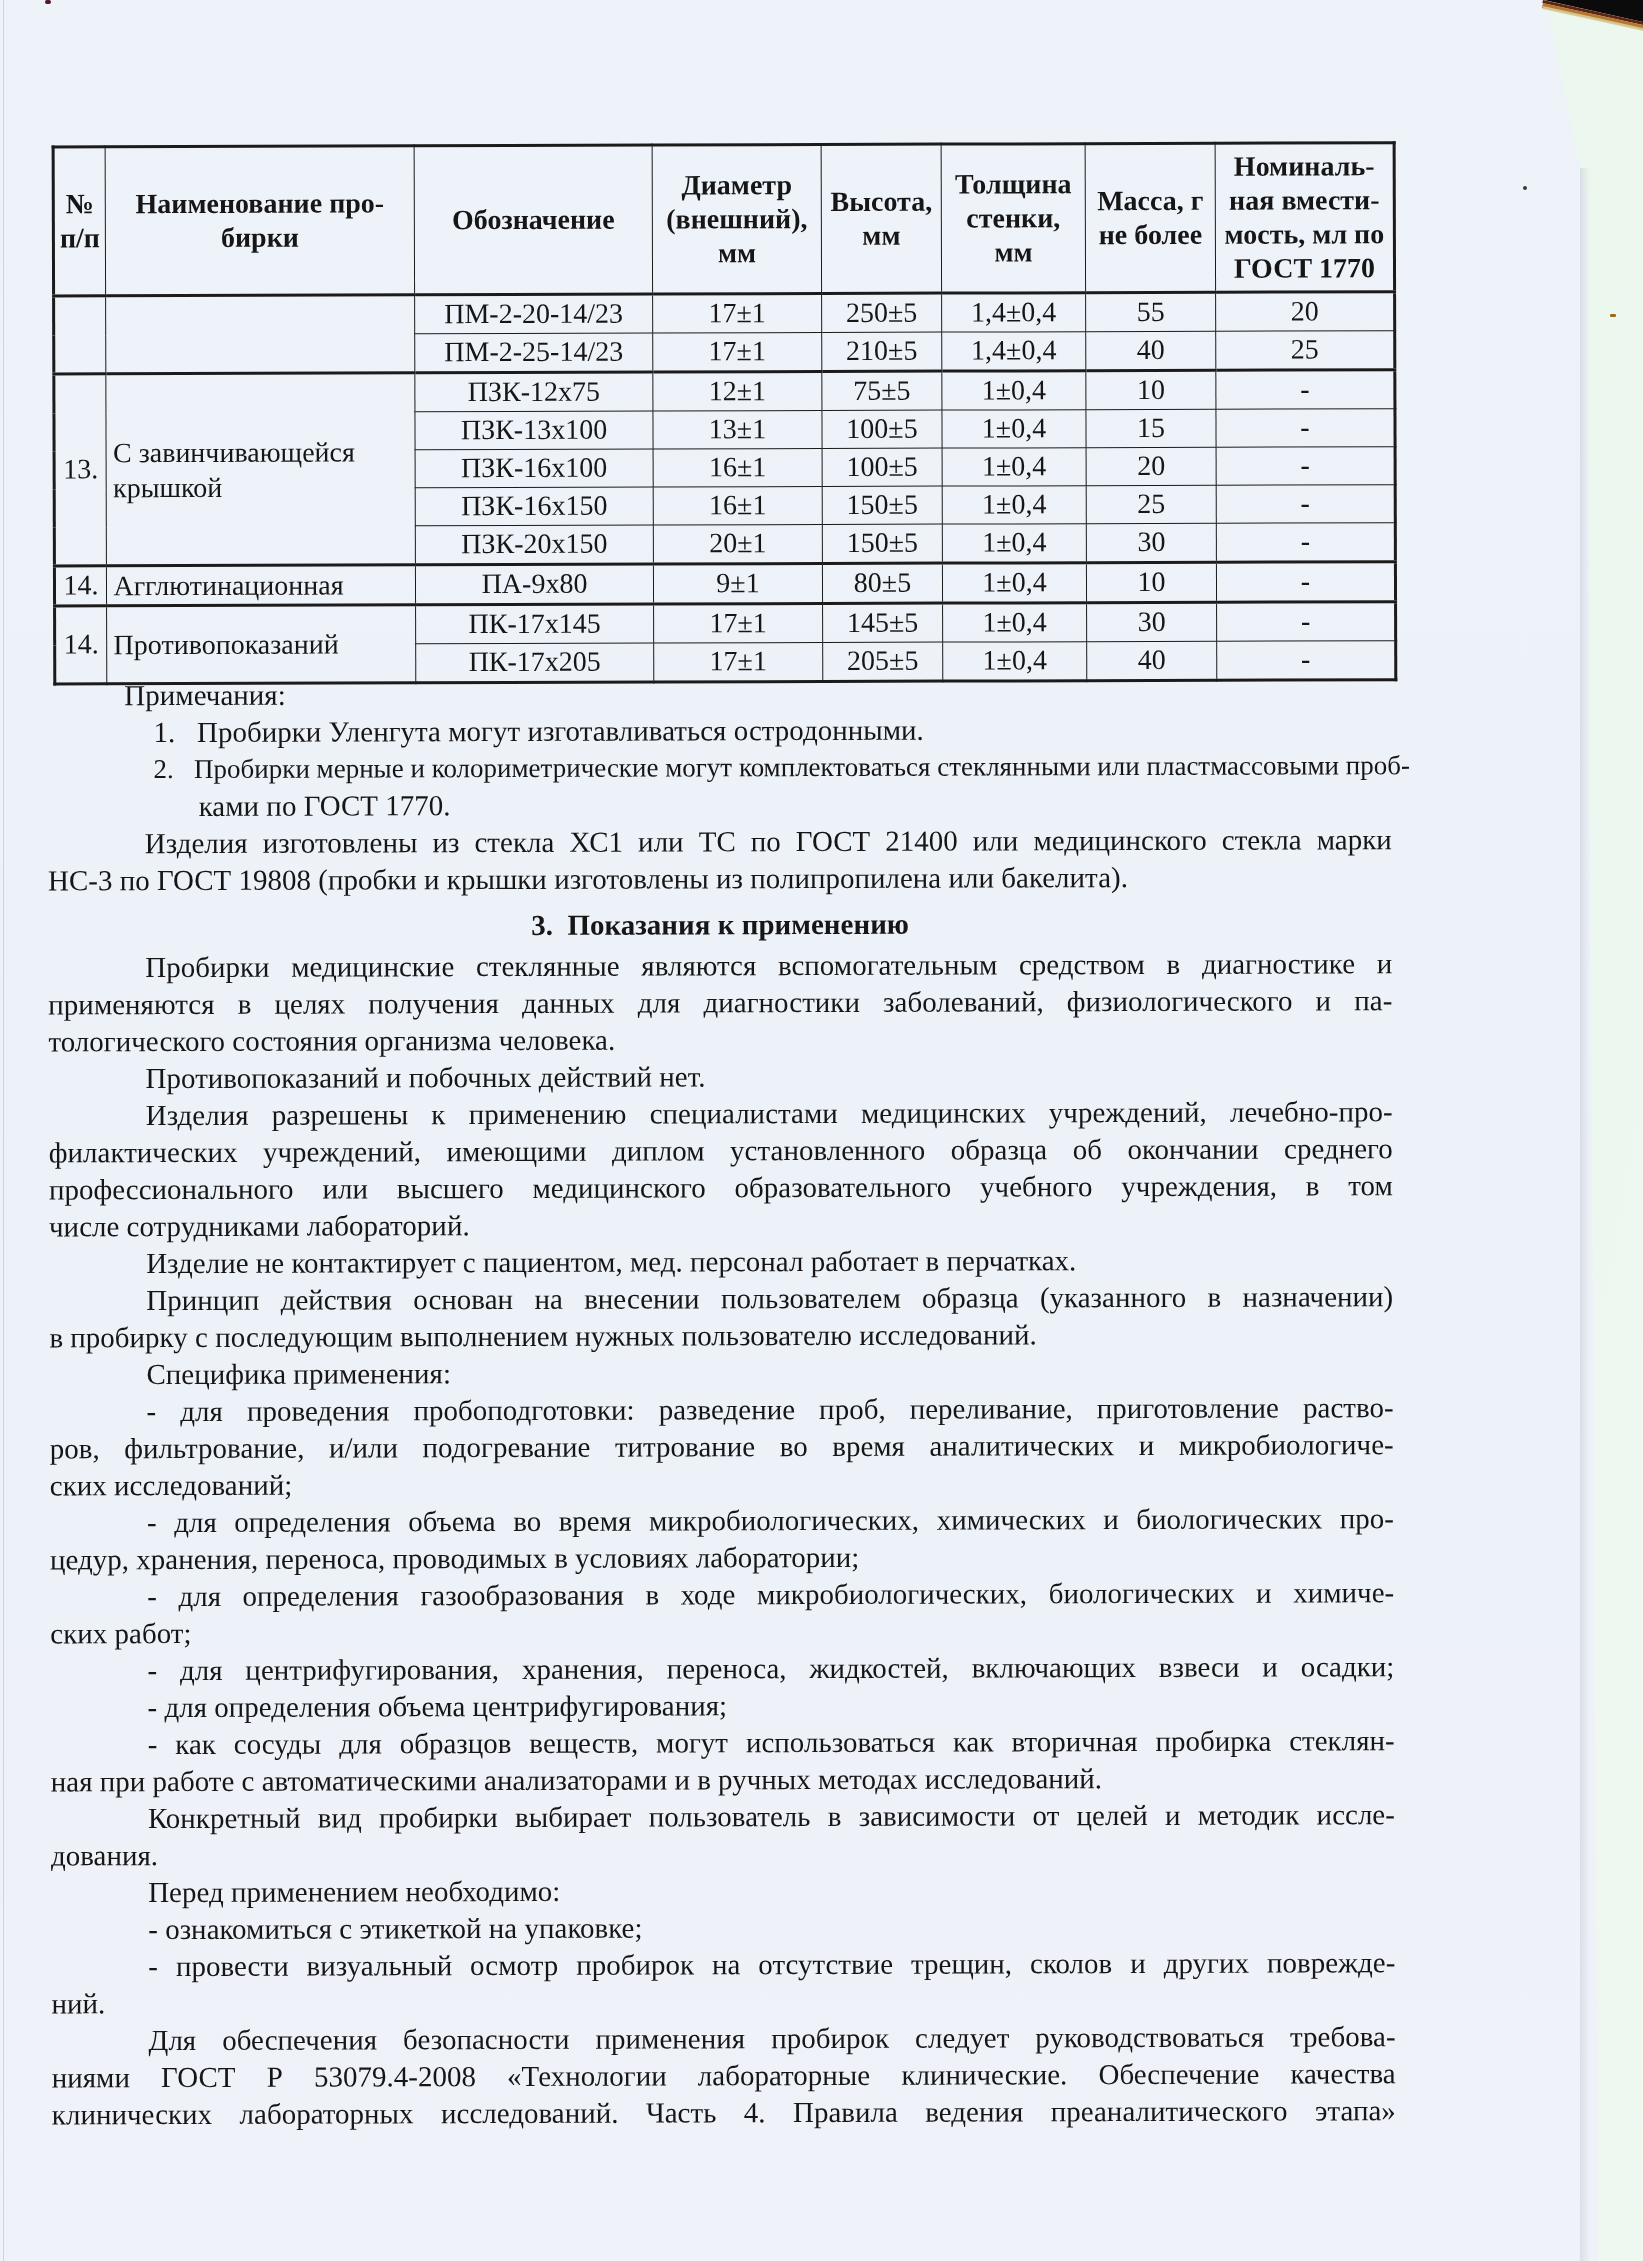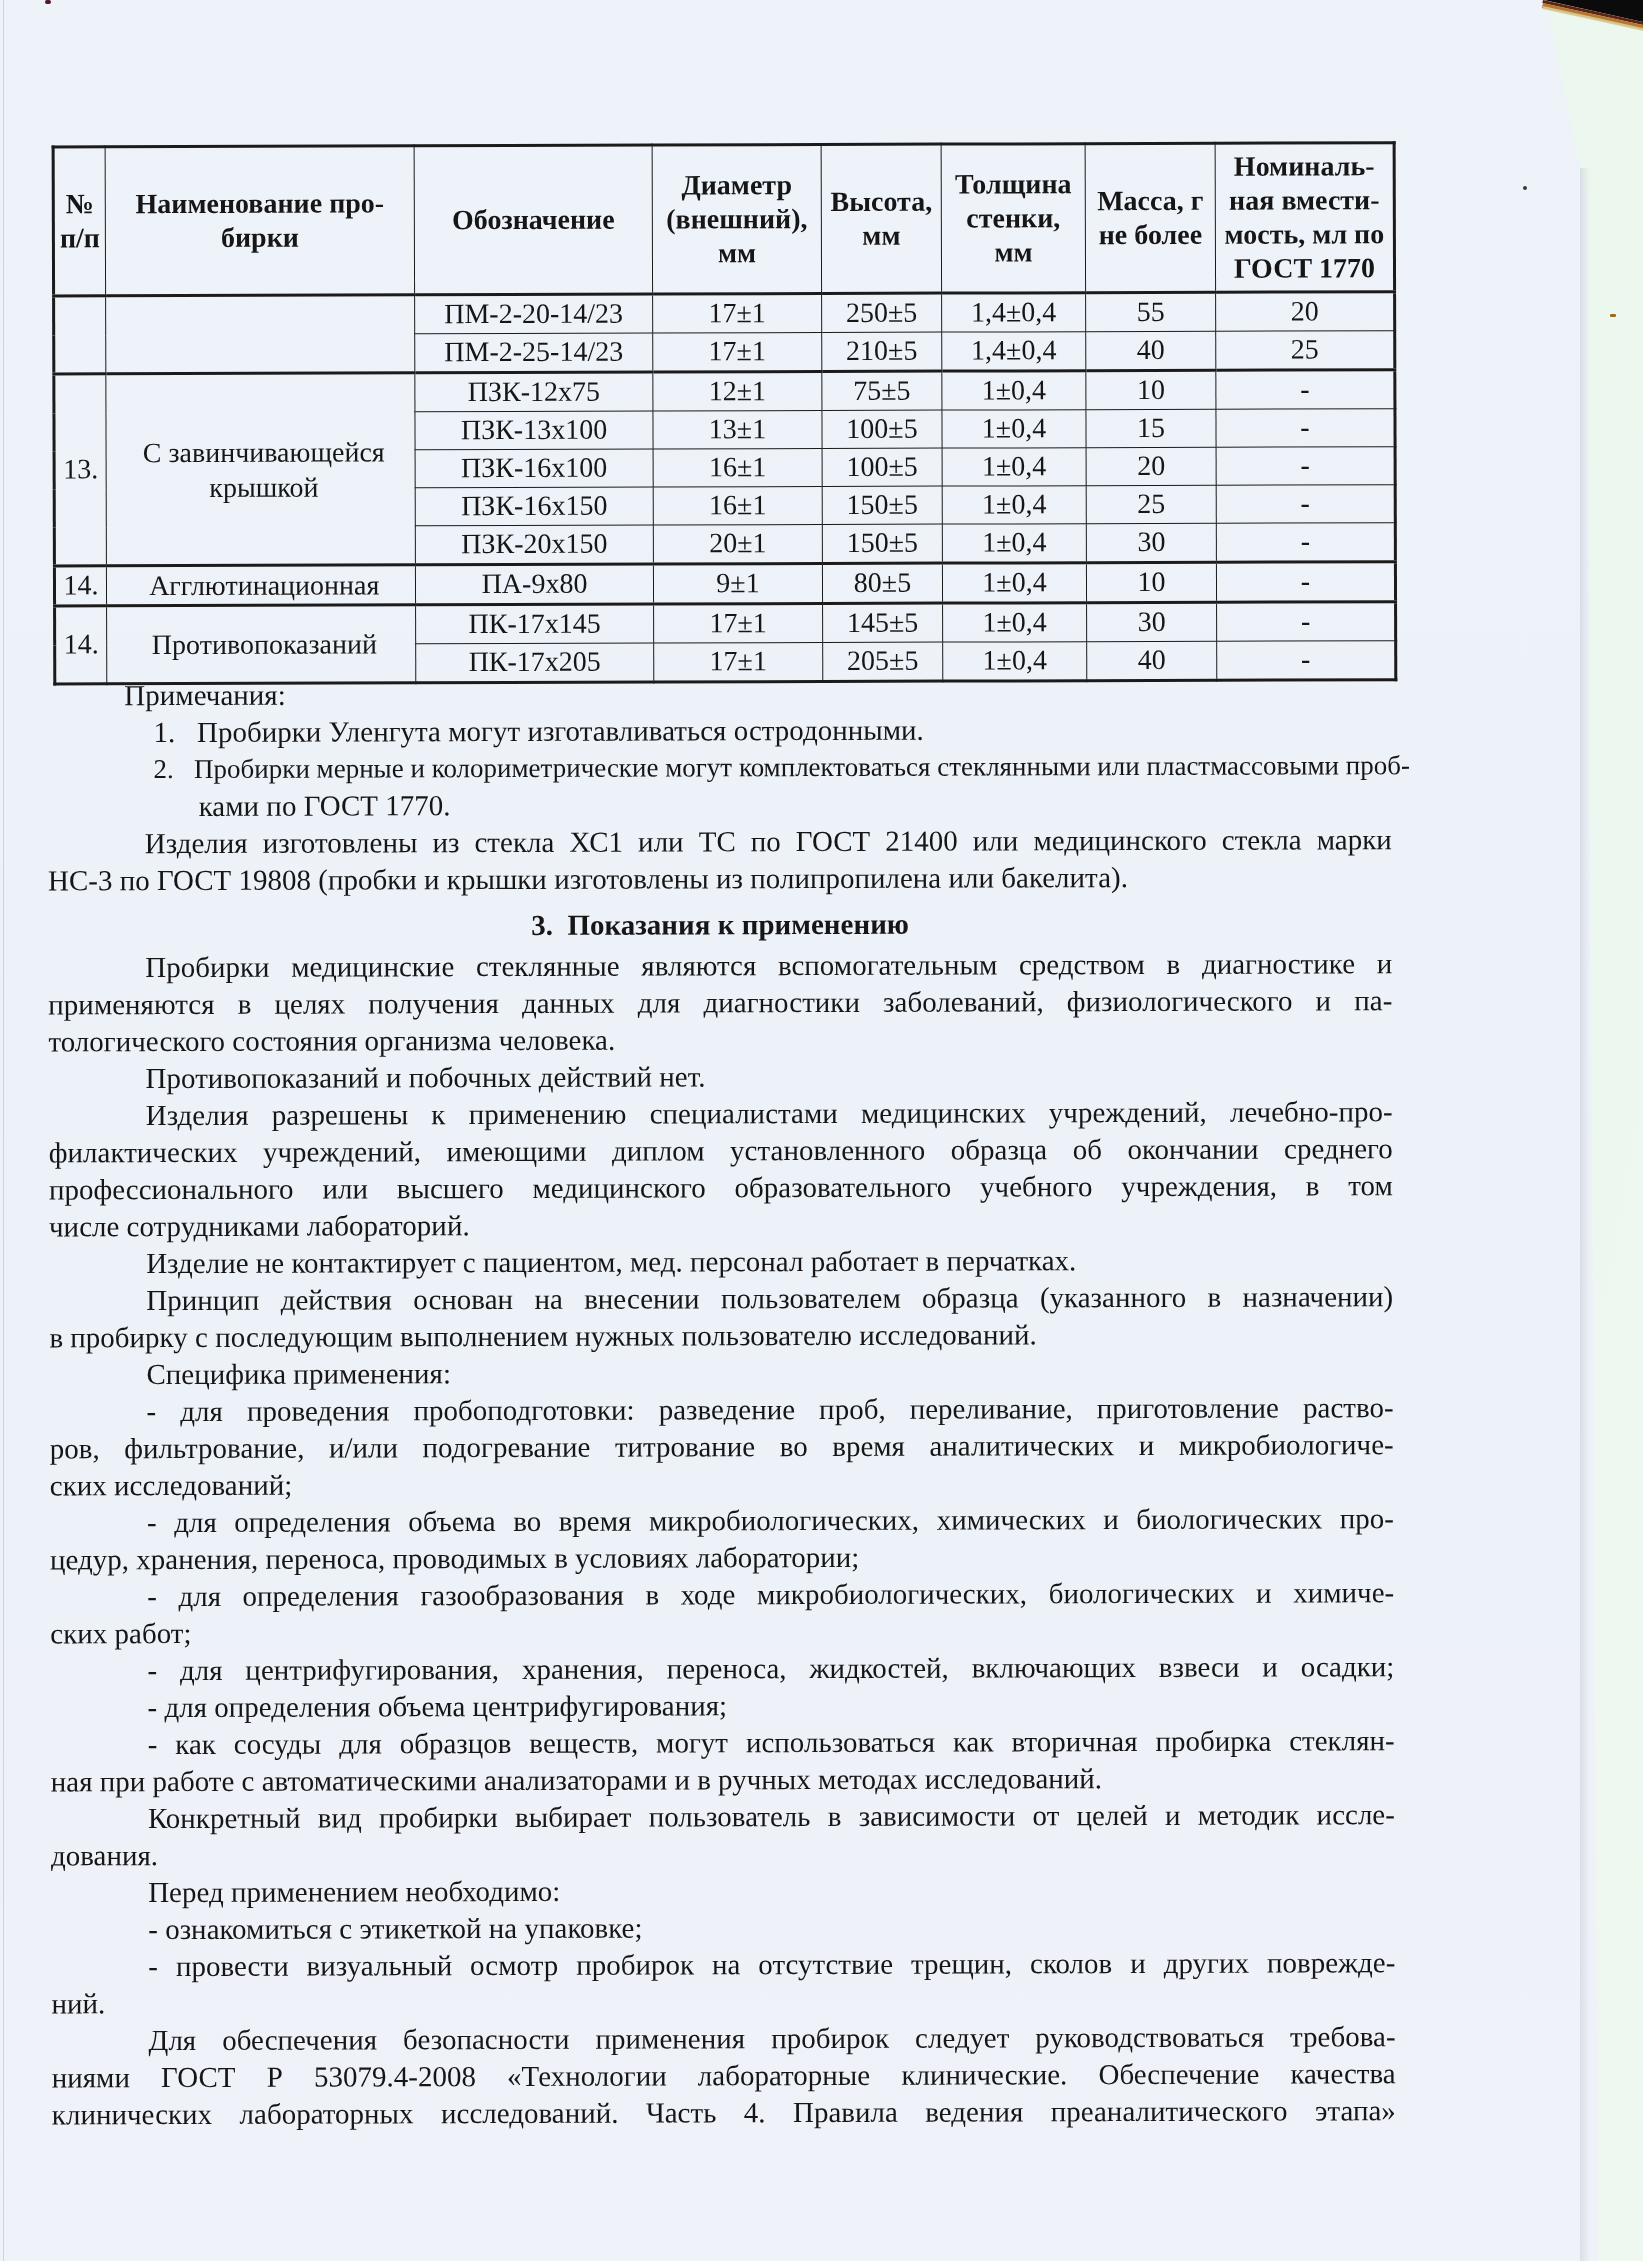--- a/index.html
+++ b/index.html
@@ -34,21 +34,21 @@
   table{
     position:absolute;left:54px;top:143px;width:1342px;
     border-collapse:collapse;table-layout:fixed;
     border:3.2px solid #1b1b1b;
   }
   th,td{border:1.9px solid #1b1b1b;font-size:28px;vertical-align:middle;
     padding:0;overflow:hidden;}
   th{height:146px;font-weight:bold;text-align:center;white-space:pre-line;
     line-height:1.22;border-bottom-width:3.9px;padding:0 1.3px;}
   td{height:37px;text-align:center;line-height:1.1;}
-  td.name{text-align:center;padding-left:6.4px;line-height:1.25;}
+  td.name{text-align:left;padding-left:6.4px;line-height:1.25;}
   tr.thick td{border-top-width:3.9px;}
 
   
   .content{
     position:absolute;left:48px;top:675px;width:1344px;
     font-size:29px;line-height:37px;
   }
   .ln{height:37px;white-space:nowrap;text-align:left;}
   .ln.j{text-align:justify;text-align-last:justify;}
   .ln.ind{text-indent:97px;}

